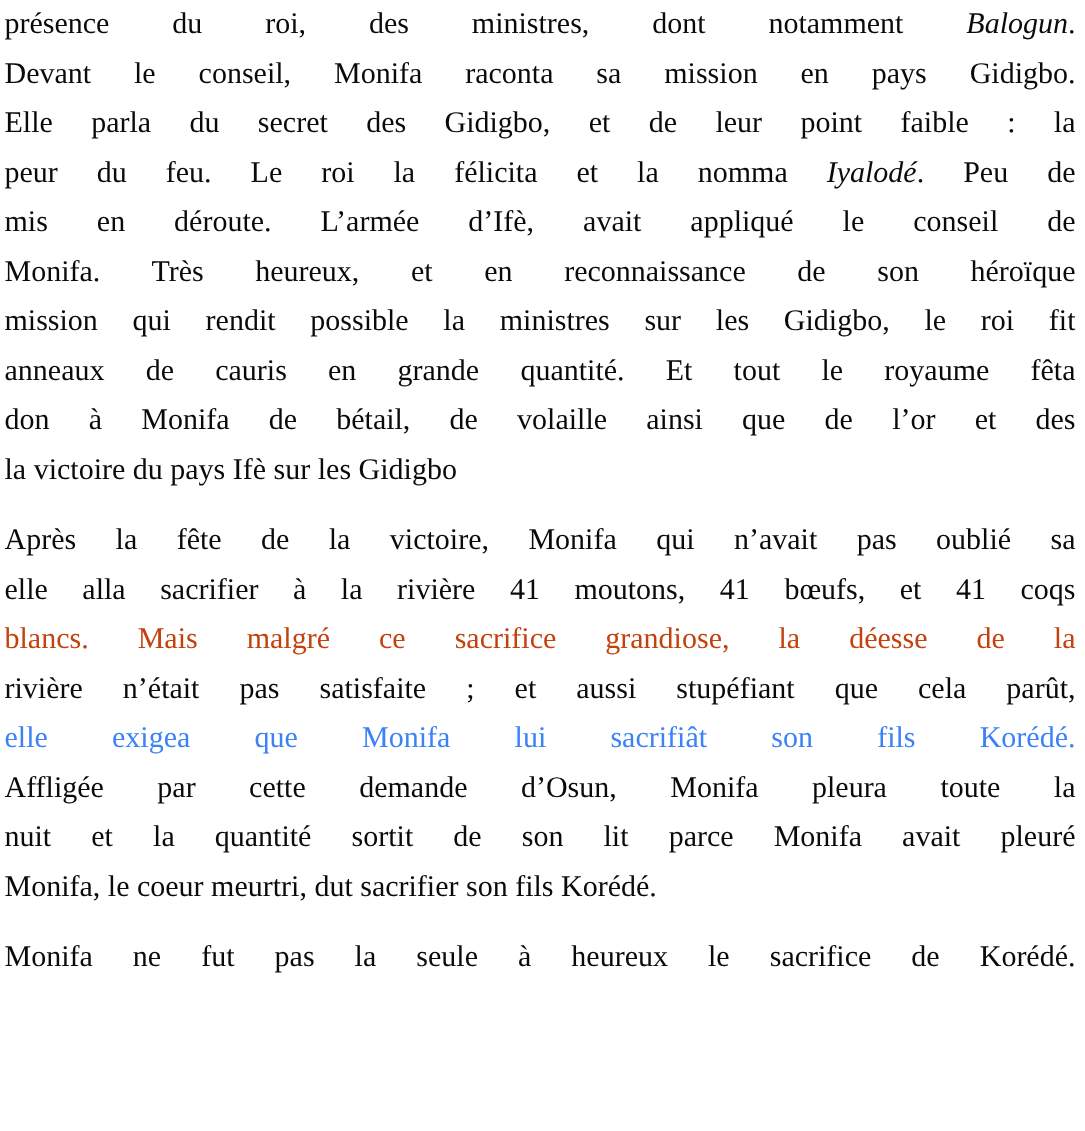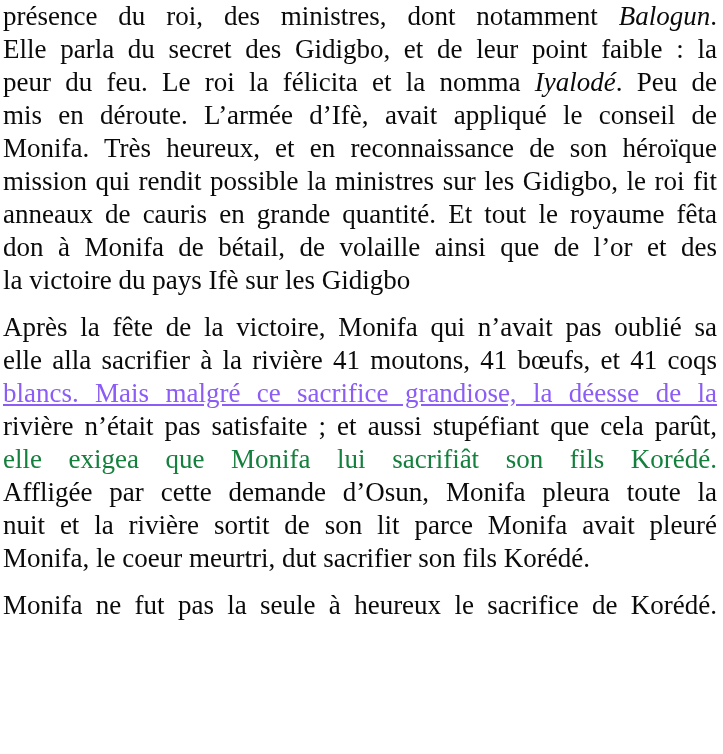--- a/index.html
+++ b/index.html
@@ -21,21 +21,21 @@
   }
   .para {
     margin: 0 0 14px 0;
     padding: 0;
   }
   .para:last-child {
     margin-bottom: 0;
   }
   .line {
     font-family: "Liberation Serif", "DejaVu Serif", serif;
-    font-size: 27px;
+    font-size: 20px;
     line-height: 33px;
     height: 33px;
     overflow: hidden;
     color: #0a0a0a;
     text-align: justify;
     text-align-last: justify;
     -moz-text-align-last: justify;
   }
   .line.pl {
     text-align-last: left;
@@ -45,36 +45,37 @@
     font-style: italic;
   }
 </style>
 </head>
 <body>
 
 <div class="page" style="background: rgb(255, 255, 255);">
   <div class="doc" id="doc">
       <div class="para">
         <div class="line" style="color: rgb(10, 10, 10);"><span>présence du roi, des ministres, dont notamment </span><em>Balogun</em><span>.</span></div>
+        <div class="line" style="color: rgb(10, 10, 10);"><span>Devant le conseil, Monifa raconta sa mission en pays Gidigbo.</span></div>
         <div class="line" style="color: rgb(10, 10, 10);"><span>Elle parla du secret des Gidigbo, et de leur point faible : la</span></div>
         <div class="line" style="color: rgb(10, 10, 10);"><span>peur du feu. Le roi la félicita et la nomma </span><em>Iyalodé</em><span>. Peu de</span></div>
         <div class="line" style="color: rgb(10, 10, 10);"><span>mis en déroute. L’armée d’Ifè, avait appliqué le conseil de</span></div>
         <div class="line" style="color: rgb(10, 10, 10);"><span>Monifa. Très heureux, et en reconnaissance de son héroïque</span></div>
         <div class="line" style="color: rgb(10, 10, 10);"><span>mission qui rendit possible la ministres sur les Gidigbo, le roi fit</span></div>
         <div class="line" style="color: rgb(10, 10, 10);"><span>anneaux de cauris en grande quantité. Et tout le royaume fêta</span></div>
         <div class="line" style="color: rgb(10, 10, 10);"><span>don à Monifa de bétail, de volaille ainsi que de l’or et des</span></div>
         <div class="line pl" style="color: rgb(10, 10, 10);"><span>la victoire du pays Ifè sur les Gidigbo</span></div>
       </div>
       <div class="para">
         <div class="line" style="color: rgb(10, 10, 10);"><span>Après la fête de la victoire, Monifa qui n’avait pas oublié sa</span></div>
         <div class="line" style="color: rgb(10, 10, 10);"><span>elle alla sacrifier à la rivière 41 moutons, 41 bœufs, et 41 coqs</span></div>
-        <div class="line" style="color: #8b5cf6; text-decoration: underline;"><span>blancs. Mais malgré ce sacrifice grandiose, la déesse de la</span></div>
+        <div class="line" style="color: #c2410c;"><span>blancs. Mais malgré ce sacrifice grandiose, la déesse de la</span></div>
         <div class="line" style="color: rgb(10, 10, 10);"><span>rivière n’était pas satisfaite ; et aussi stupéfiant que cela parût,</span></div>
-        <div class="line" style="color: #15803d;"><span>elle exigea que Monifa lui sacrifiât son fils Korédé.</span></div>
+        <div class="line" style="color: #3b82f6;"><span>elle exigea que Monifa lui sacrifiât son fils Korédé.</span></div>
         <div class="line" style="color: rgb(10, 10, 10);"><span>Affligée par cette demande d’Osun, Monifa pleura toute la</span></div>
-        <div class="line" style="color: rgb(10, 10, 10);"><span>nuit et la rivière sortit de son lit parce Monifa avait pleuré</span></div>
+        <div class="line" style="color: rgb(10, 10, 10);"><span>nuit et la quantité sortit de son lit parce Monifa avait pleuré</span></div>
         <div class="line pl" style="color: rgb(10, 10, 10);"><span>Monifa, le coeur meurtri, dut sacrifier son fils Korédé.</span></div>
       </div>
       <div class="para">
         <div class="line" style="color: rgb(10, 10, 10);"><span>Monifa ne fut pas la seule à heureux le sacrifice de Korédé.</span></div>
       </div>
     </div>
 </div>
 
 </body></html>

